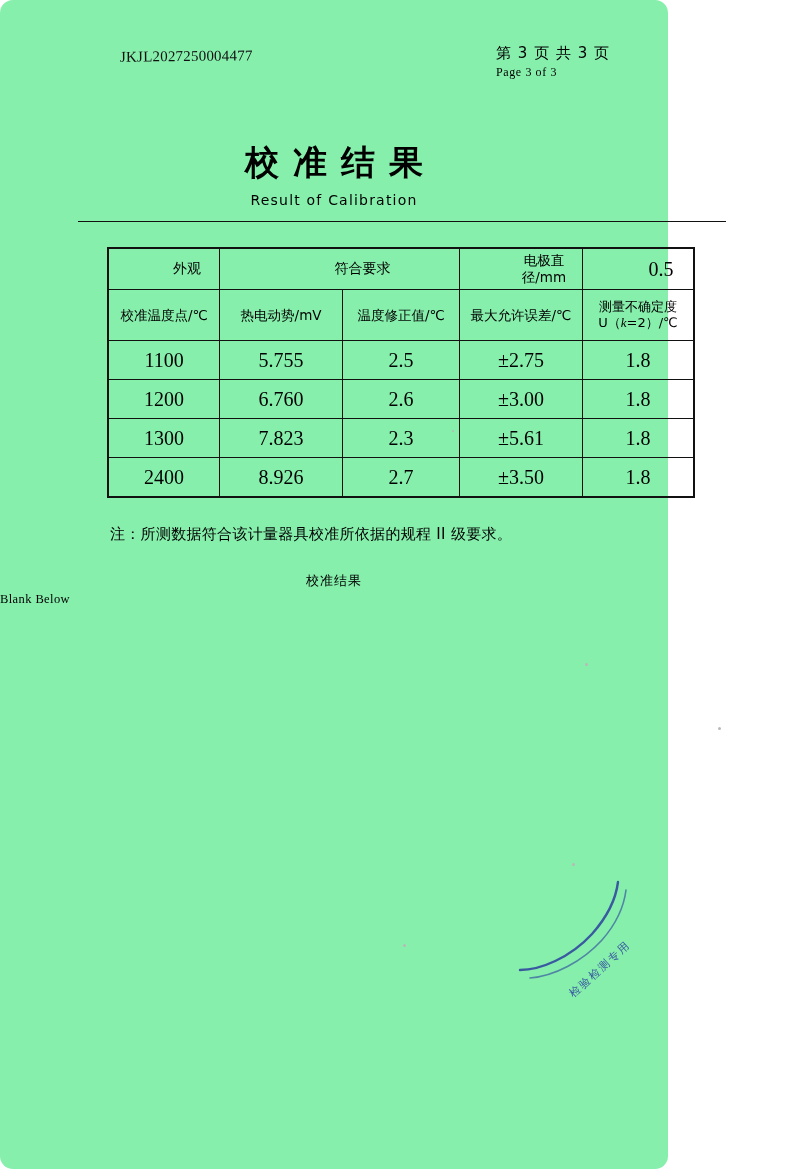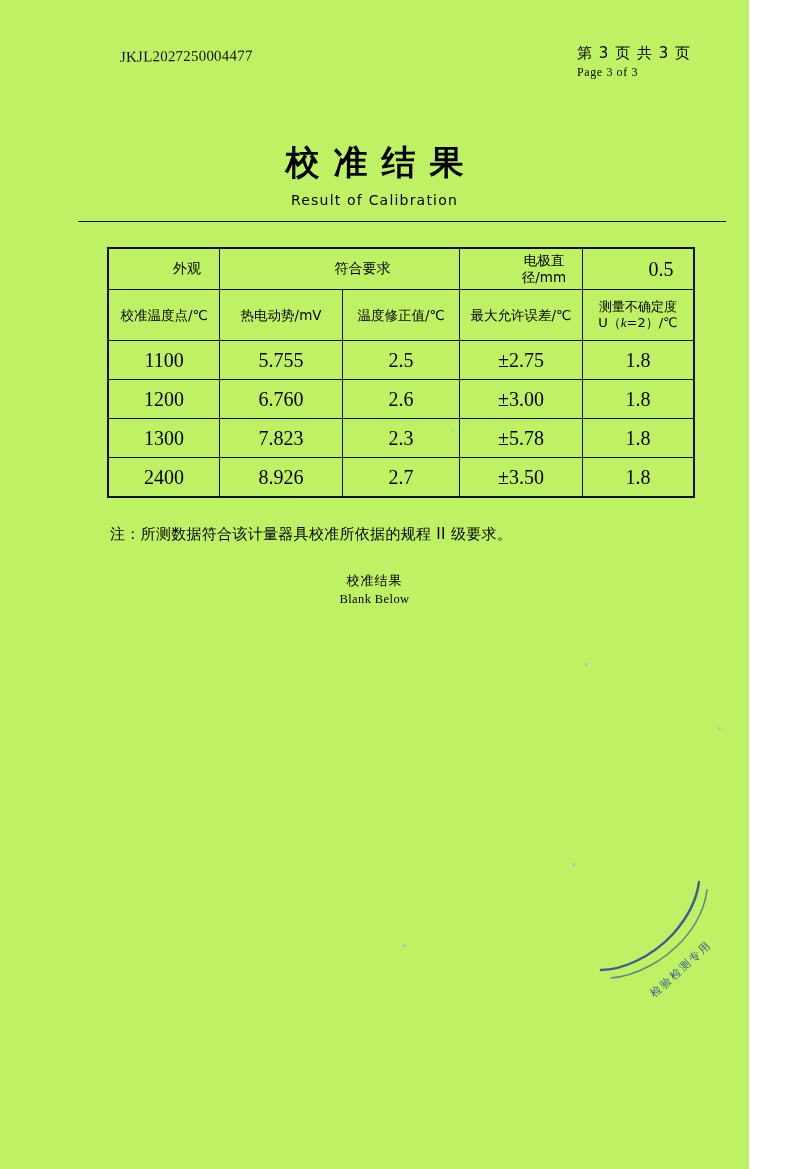--- a/index.html
+++ b/index.html
@@ -10,23 +10,24 @@
     width: 800px;
     height: 1169px;
     background: #ffffff;
     font-family: "Liberation Serif", serif;
     color: #000000;
     position: relative;
     overflow: hidden;
   }
   .page {
     position: relative;
-    width: 749px;
+    width: 668px;
     height: 1169px;
-    background: #bef264;
+    background: #86efac;
+    border-radius: 13px;
   }
 
   
   .cert-no {
     position: absolute;
     left: 120px;
     top: 48px;
     font-family: "Liberation Serif", serif;
     font-size: 15px;
     letter-spacing: 0.2px;
@@ -150,21 +151,21 @@
     top: 572px;
     text-align: center;
     font-family: "DejaVu Sans", sans-serif;
     font-size: 13px;
     letter-spacing: 1px;
   }
   .blank-en {
     position: absolute;
     left: 0; right: 0;
     top: 592px;
-    text-align: center;
+    text-align: left;
     font-family: "Liberation Serif", serif;
     font-size: 12.5px;
     letter-spacing: 0.4px;
   }
 
   
   .stamp {
     position: absolute;
     right: 36px;
     bottom: 185px;
@@ -248,21 +249,21 @@
           <td class="num">1200</td>
           <td class="num">6.760</td>
           <td class="num">2.6</td>
           <td class="num">±3.00</td>
           <td class="num">1.8</td>
         </tr>
         <tr>
           <td class="num">1300</td>
           <td class="num">7.823</td>
           <td class="num">2.3</td>
-          <td class="num">±5.78</td>
+          <td class="num">±5.61</td>
           <td class="num">1.8</td>
         </tr>
         <tr>
           <td class="num">2400</td>
           <td class="num">8.926</td>
           <td class="num">2.7</td>
           <td class="num">±3.50</td>
           <td class="num">1.8</td>
         </tr>
       </tbody>

